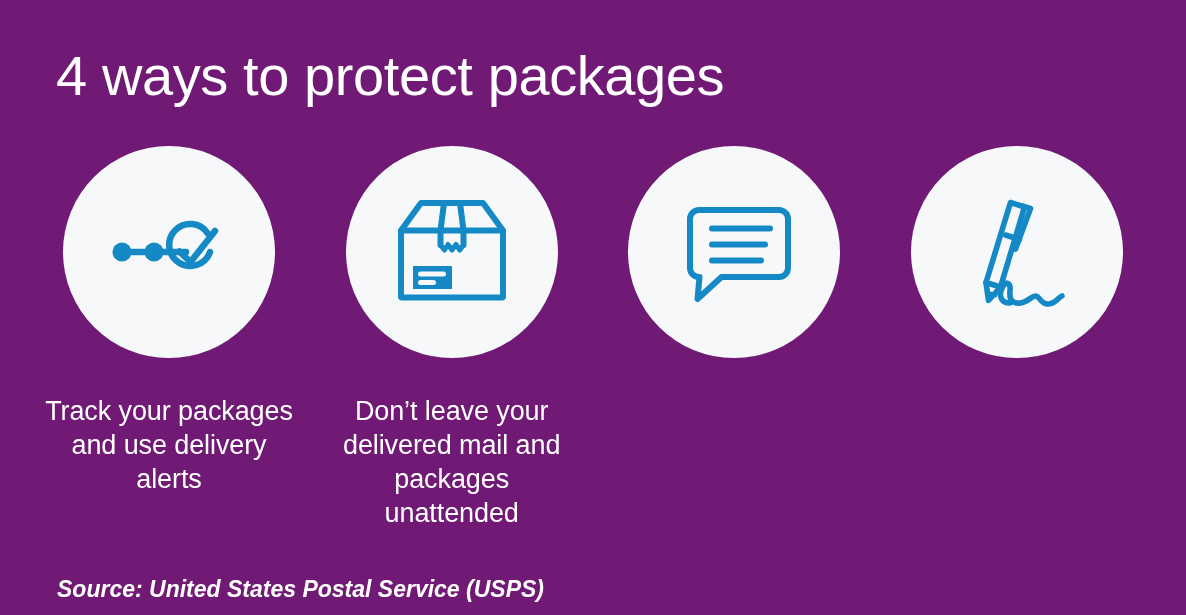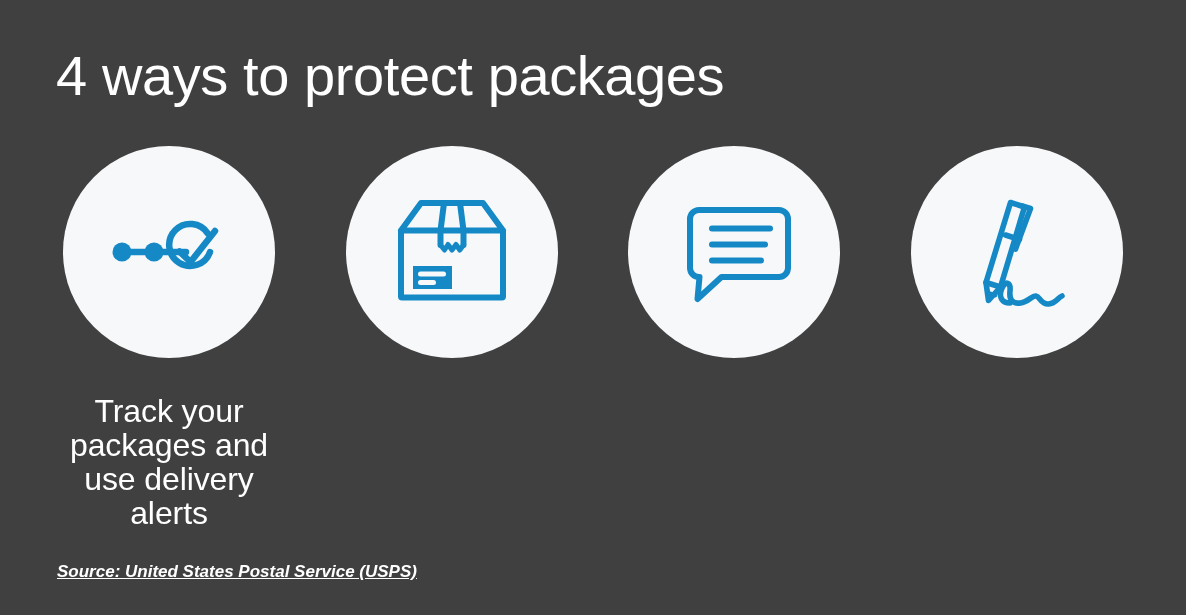--- a/index.html
+++ b/index.html
@@ -11,21 +11,21 @@
     width: 1186px;
     height: 615px;
     overflow: hidden;
     font-family: "Liberation Sans", sans-serif;
     background: #1095cd;
   }
   #infographic {
     position: relative;
     width: 1186px;
     height: 615px;
-    background: #404040;
+    background: #701a75;
     box-sizing: border-box;
   }
 
   
   #title {
     position: absolute;
     left: 56px;
     top: 41px;
     font-size: 56px;
     line-height: 70px;
@@ -60,41 +60,40 @@
     display: flex;
     align-items: center;
     justify-content: center;
     flex: 0 0 auto;
   }
   .icon-circle svg {
     display: block;
   }
   .caption {
     margin-top: 36px;
-    font-size: 32px;
+    font-size: 27px;
     line-height: 34px;
     color: #ffffff;
     text-align: center;
     font-weight: 400;
     letter-spacing: -0.1px;
     width: 250px;
   }
 
   
   #source {
     position: absolute;
     left: 57px;
-    top: 560px;
-    font-size: 17px;
+    top: 577px;
+    font-size: 23px;
     line-height: 24px;
     font-style: italic;
     font-weight: 700;
     color: #ffffff;
     white-space: nowrap;
-    text-decoration: underline;
   }
 </style>
 </head>
 <body>
 
 <div id="infographic">
 
   <div id="title">4 ways to protect packages</div>
 
   <div id="columns">
@@ -131,20 +130,21 @@
 
               <path d="M53.5 58 L57.5 63 L61 57.5 L65 63 L69 57.5 L72.8 63 L76.5 58" stroke-width="5"></path>
             </g>
 
             <rect x="26" y="79" width="39" height="23" fill="#1589c6"></rect>
             <rect x="31" y="84.5" width="28" height="5" rx="2.5" fill="#f6f8fa"></rect>
             <rect x="31" y="93" width="18" height="5" rx="2.5" fill="#f6f8fa"></rect>
           </svg>
         </span>
       </div>
+      <div class="caption">Don’t leave your delivered mail and packages unattended</div>
     </div>
 
     <div class="column">
       <div class="icon-circle">
         <span>
           <svg width="130" height="130" viewBox="0 0 130 130" aria-hidden="true">
             <g fill="none" stroke="#1589c6" stroke-width="6" stroke-linecap="round" stroke-linejoin="round">
 
               <path d="M30 23 H110 A9 9 0 0 1 119 32 V81 A9 9 0 0 1 110 90
                        H52.5 L28.5 112 L30.5 90 A9 9 0 0 1 21 81

